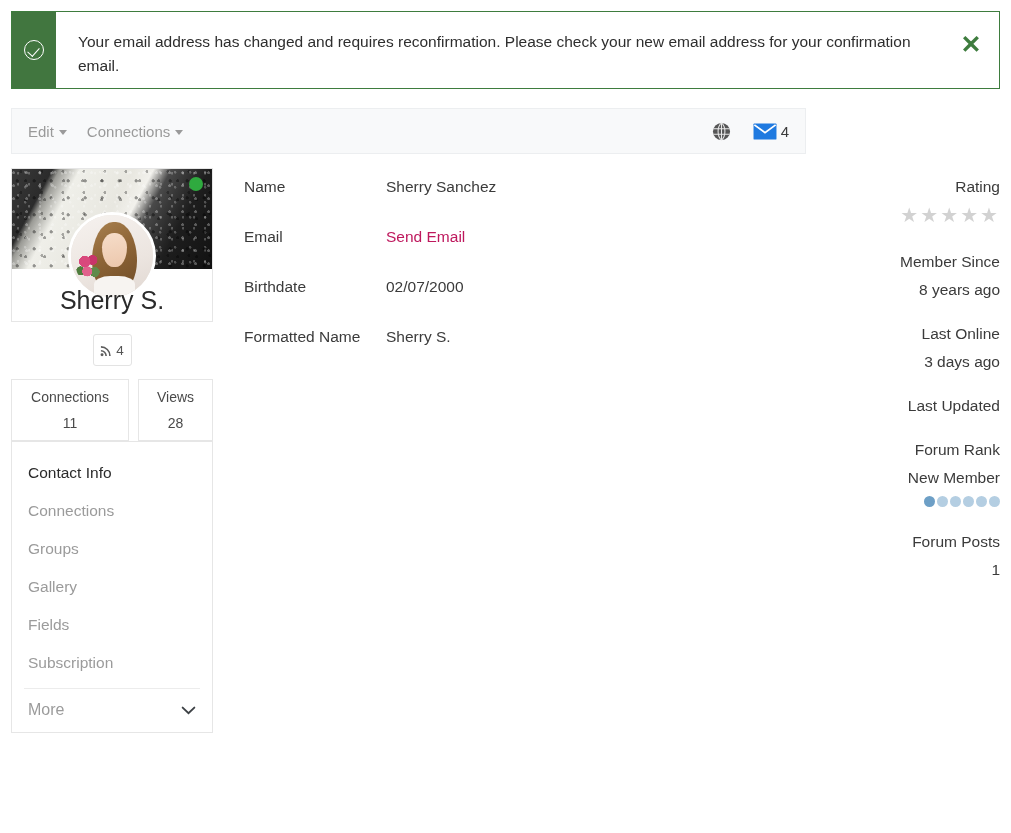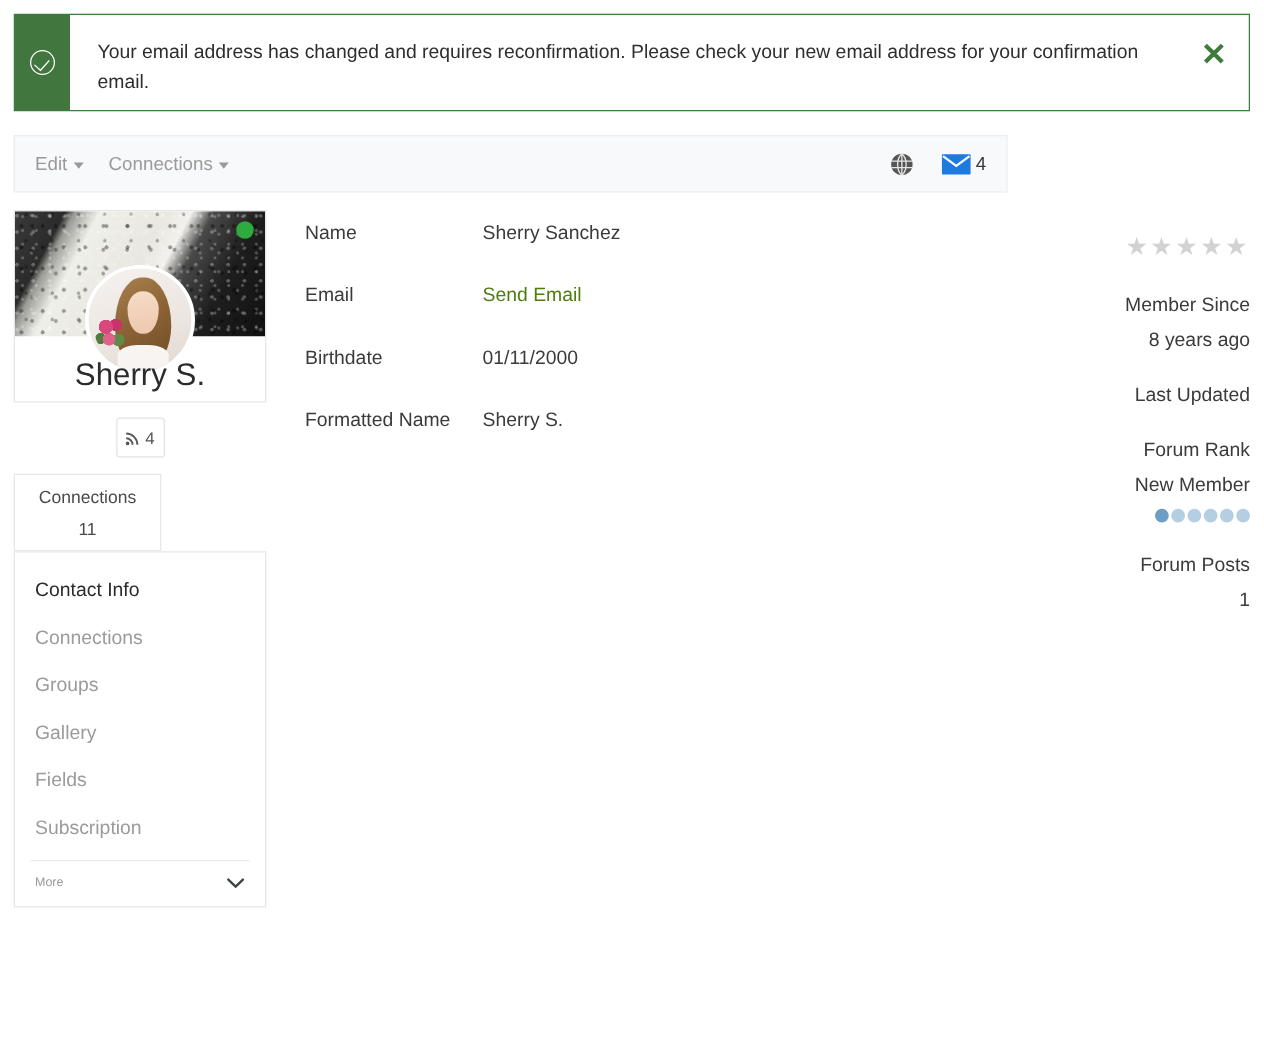--- a/index.html
+++ b/index.html
@@ -160,30 +160,30 @@
     border: 1px solid #e6e6e6; background: #fff;
     padding: 12px 0 0;
   }
   .nav-item {
     padding: 10px 16px; font-size: 15.5px; color: #9b9b9b; cursor: pointer;
   }
   .nav-item.active { color: #2b2b2b; }
   .nav-sep { height: 1px; background: #ececec; margin: 6px 12px 0; }
   .nav-more {
     display: flex; align-items: center; justify-content: space-between;
-    padding: 12px 16px 13px; font-size: 10px; color: #9b9b9b; cursor: pointer;
+    padding: 12px 16px 13px; font-size: 16px; color: #9b9b9b; cursor: pointer;
   }
   .chev { width: 15px; height: 9px; display: block; }
 
   
   .fields { position: absolute; left: 228px; top: 178px; width: 420px; }
   .field-row { display: flex; margin-bottom: 32px; margin-left: 16px; }
   .field-label { width: 142px; font-size: 15.5px; color: #3b3b3b; }
   .field-value { font-size: 15.5px; color: #3b3b3b; }
-  .field-value.link { color: #4d7c0f; cursor: pointer; text-align: center; }
+  .field-value.link { color: #be185d; cursor: pointer; text-align: center; }
 
   
   .meta { position: absolute; right: 11px; top: 178px; width: 230px; text-align: right; }
   .meta-block { margin-bottom: 26px; }
   .meta-label { font-size: 15.5px; color: #3b3b3b; }
   .meta-value { font-size: 15.5px; color: #3b3b3b; margin-top: 10px; }
   .stars { margin-top: 7px; font-size: 20px; color: #d2d2d2; letter-spacing: 2px; }
   .rank-dots { margin-top: 9px; display: flex; justify-content: flex-end; gap: 2px; }
   .dot { width: 11px; height: 11px; border-radius: 50%; background: #b4cee2; }
   .dot.filled { background: #6d9fc6; }
@@ -254,20 +254,24 @@
         <path d="M1 3.1a9.7 9.7 0 0 1 9.7 9.7" fill="none" stroke="#5c5c5c" stroke-width="1.7"></path>
       </svg>
       <span class="feed-count">4</span>
     </div>
 
     <div class="stats-row">
       <div class="stat-box connections">
         <div class="stat-label">Connections</div>
         <div class="stat-value">11</div>
       </div>
+      <div class="stat-box views">
+        <div class="stat-label">Views</div>
+        <div class="stat-value">28</div>
+      </div>
     </div>
 
     <div class="nav-card">
       <div class="nav-item active">Contact Info</div>
       <div class="nav-item">Connections</div>
       <div class="nav-item">Groups</div>
       <div class="nav-item">Gallery</div>
       <div class="nav-item">Fields</div>
       <div class="nav-item">Subscription</div>
       <div class="nav-sep"></div>
@@ -284,35 +288,40 @@
     <div class="field-row">
       <div class="field-label">Name</div>
       <div class="field-value">Sherry Sanchez</div>
     </div>
     <div class="field-row">
       <div class="field-label">Email</div>
       <div class="field-value link">Send Email</div>
     </div>
     <div class="field-row">
       <div class="field-label">Birthdate</div>
-      <div class="field-value">01/11/2000</div>
+      <div class="field-value">02/07/2000</div>
     </div>
     <div class="field-row">
       <div class="field-label">Formatted Name</div>
       <div class="field-value">Sherry S.</div>
     </div>
   </div>
 
   <div class="meta">
     <div class="meta-block">
+      <div class="meta-label">Rating</div>
       <div class="stars">★★★★★</div>
     </div>
     <div class="meta-block">
       <div class="meta-label">Member Since</div>
       <div class="meta-value">8 years ago</div>
+    </div>
+    <div class="meta-block">
+      <div class="meta-label">Last Online</div>
+      <div class="meta-value">3 days ago</div>
     </div>
     <div class="meta-block">
       <div class="meta-label">Last Updated</div>
     </div>
     <div class="meta-block">
       <div class="meta-label">Forum Rank</div>
       <div class="meta-value">New Member</div>
       <div class="rank-dots">
           <span class="dot filled"></span>
           <span class="dot"></span>

